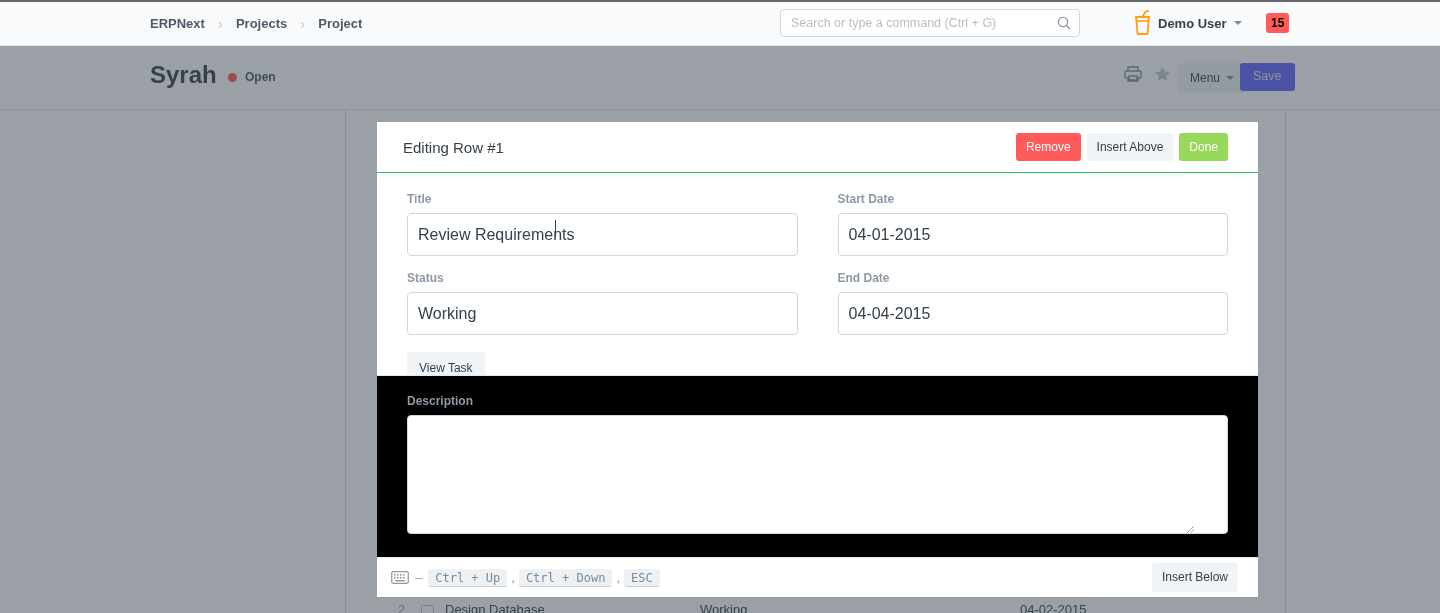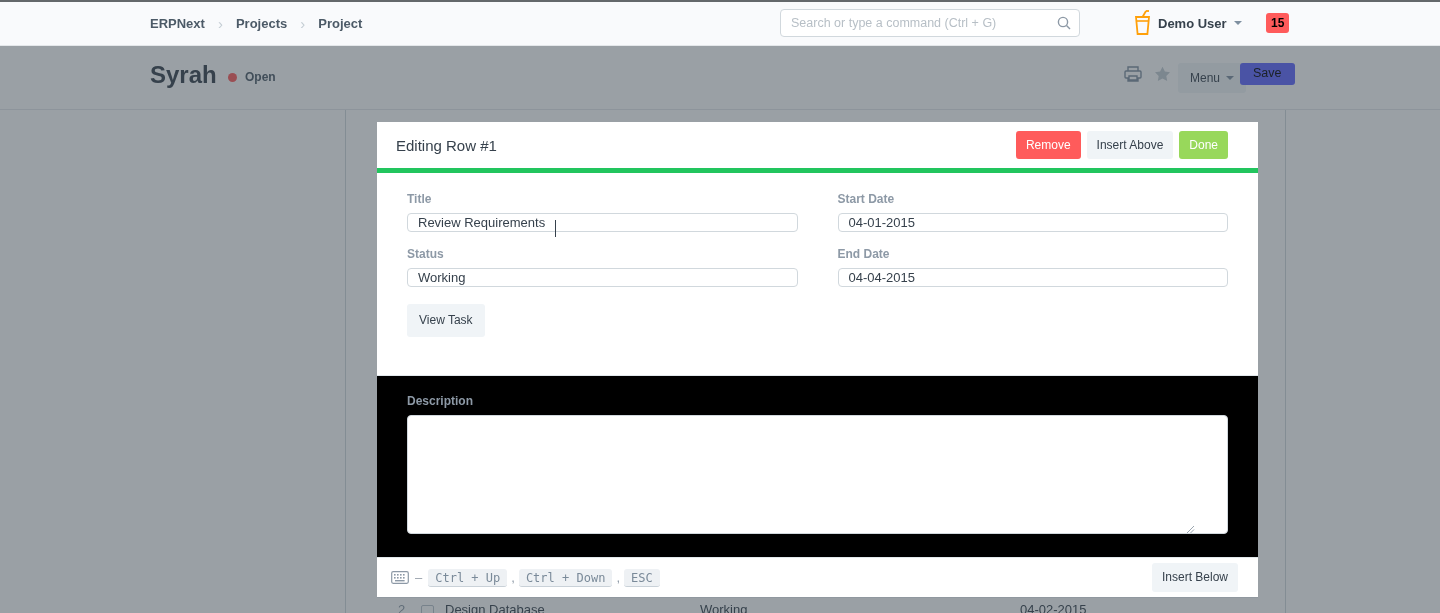--- a/index.html
+++ b/index.html
@@ -26,48 +26,48 @@
   .page { position:absolute; top:46px; left:0; width:1440px; height:567px; background:#fff; z-index:1; }
   .page-head { position:absolute; top:0; left:0; width:1440px; height:64px; background:#fff; border-bottom:1px solid #e4e7ea; }
   .doc-title { position:absolute; left:150px; top:15px; font-size:24px; font-weight:700; color:#36414c;text-align:center; }
   .doc-status { position:absolute; left:228px; top:24px; display:flex; align-items:center; gap:8px; }
   .status-dot { width:9px; height:9px; border-radius:50%; background:#ff5b5b; }
   .status-text { font-size:12px; font-weight:700; color:#4c5a67; }
   .head-icons { position:absolute; left:1124px; top:20px; display:flex; align-items:center; gap:12px; }
   .btn { font-family:"Liberation Sans", sans-serif; font-size:12px; border:none; border-radius:3px; cursor:pointer; padding:6px 10px; line-height:1.4; }
   .btn-default { background:#f0f4f7; color:#36414c; }
   .btn-menu { position:absolute; left:1178px; top:17px; height:30px; display:inline-flex; align-items:center; gap:6px; padding:0 12px;text-align:right; }
-  .btn-save { position:absolute; left:1240px; top:17px; height:22px; background:#5e64ff; color:#000000; padding:0 13px; font-size:12.5px;text-align:right; }
+  .btn-save { position:absolute; left:1240px; top:17px; height:28px; background:#5e64ff; color:#e5e5e5; padding:0 13px; font-size:12.5px;text-align:right; }
   .v-line { position:absolute; top:64px; width:1px; height:503px; background:#d1d8dd; }
   .v-line.left { left:345px; }
   .v-line.right { left:1285px; }
 
   
   .bg-row { position:absolute; top:551px; left:377px; width:881px; height:30px; background:#fff; border-top:1px solid #ebeff2; font-size:13px; color:#36414c; }
   .bg-row .cell { position:absolute; top:4px; }
   .row-idx { left:21px; color:#8d99a6; }
   .row-check { position:absolute; top:7px; left:44px; width:13px; height:13px; border:1px solid #b8c2cb; border-radius:2px; background:#fff; }
   .row-title { left:68px; }
   .row-status { left:323px; }
   .row-date { left:643px; }
 
   
   .freeze-overlay { position:absolute; top:46px; left:0; width:1440px; height:567px; background:rgba(54,65,76,0.5); z-index:10; }
 
   
   .editor { position:absolute; left:377px; top:122px; width:881px; height:475px; background:#fff; z-index:20; display:flex; flex-direction:column; }
-  .editor-head { height:51px; flex:none; display:flex; align-items:center; justify-content:space-between; padding:0 30px 0 5px; border-bottom:5px solid #22c55e; }
+  .editor-head { height:51px; flex:none; display:flex; align-items:center; justify-content:space-between; padding:0 30px 0 12px; border-bottom:1px solid #22c55e; }
   .editor-title { font-size:15px; color:#36414c; padding-left:14px; }
   .head-btns { display:flex; gap:6px; }
   .btn-danger { background:#ff5b5b; color:#fff; }
   .btn-success { background:#98d85b; color:#fff; }
   .editor-body { flex:none; height:202px; padding:19px 30px 0; display:grid; grid-template-columns:1fr 1fr; column-gap:30px;gap:40px; }
   .field { margin-bottom:15px; }
   .field-label { display:block; font-size:12px; font-weight:700; color:#8d99a6; margin-bottom:7px; }
-  .field-input { width:100%; height:19px; border:1px solid #d1d8dd; border-radius:4px; padding:0 10px; font-size:13px; color:#36414c; font-family:"Liberation Sans", sans-serif; background:#fff; outline:none; }
+  .field-input { width:100%; height:43px; border:1px solid #d1d8dd; border-radius:4px; padding:0 10px; font-size:16px; color:#36414c; font-family:"Liberation Sans", sans-serif; background:#fff; outline:none; }
   .input-wrap { position:relative; }
   .text-caret { position:absolute; left:148px; top:7px; width:1px; height:17px; background:#36414c; }
   .view-task { margin-top:2px; padding:8px 12px; }
   .editor-section { flex:none; height:182px; background:#000000; border-top:1px solid #e2e8ec; padding:18px 30px; }
   .desc-textarea { width:100%; height:119px; border:1px solid #d1d8dd; border-radius:4px; background:#fff; resize:none; outline:none; font-family:"Liberation Sans", sans-serif; font-size:13px; color:#36414c; padding:6px 10px; }
   .resize-grip { position:absolute; right:33px; bottom:4px; }
   .desc-wrap { position:relative; }
   .editor-foot { flex:1; border-top:1px solid #e2e8ec; background:#fff; display:flex; align-items:center; justify-content:space-between; padding:0 20px 0 14px; }
   .shortcut-group { display:flex; align-items:center; gap:4px; }
   .dash { color:#98a1ab; font-size:13px; margin:0 2px; }

